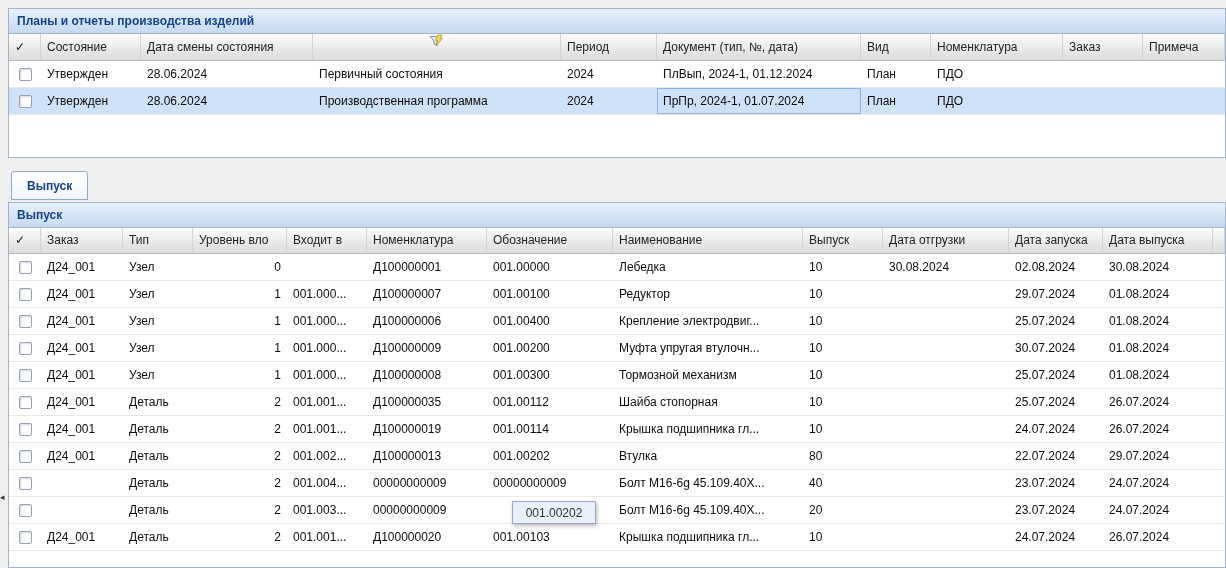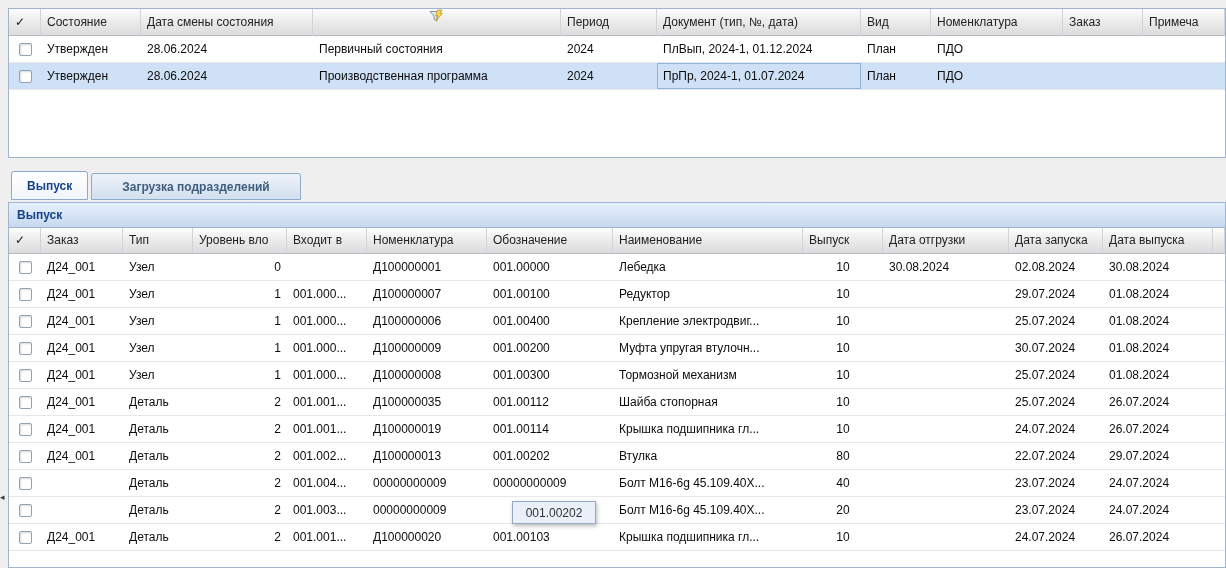--- a/index.html
+++ b/index.html
@@ -39,21 +39,21 @@
   .c-check { text-align:center; }
   .checkbox {
     display:inline-block; width:13px; height:13px; box-sizing:border-box;
     background:#fff; border:1px solid #93a1b4; border-radius:2px;
     box-shadow:inset 1px 1px 2px rgba(0,0,0,.15); vertical-align:middle;
   }
   .hwrap { display:flex; align-items:center; gap:5px; height:26px;flex-direction:column; }
   .cat-label { font-weight:bold; font-style:italic; color:#1a1a1a; }
   .filter-icon svg { display:block; }
   td.lvl { text-align:right; padding-right:38px; }
-  td.qty { text-align:center; padding-right:20px; }
+  td.qty { text-align:left; padding-right:20px; }
   .tabstrip {
     position:absolute; left:8px; top:172px; width:1218px; height:28px;
     display:flex; align-items:flex-end; gap:3px; padding-left:3px; box-sizing:border-box;
   }
   .tab {
     height:25px; padding:0 15px; display:flex; align-items:center;
     border:1px solid #8fa9c9; border-radius:3px 3px 0 0;
     background:linear-gradient(#eef3fa,#d2dfee);
     color:#3f5e7e; font-weight:bold; cursor:default;
   }
@@ -73,20 +73,23 @@
   .splitter-arrow {
     position:absolute; left:0; top:488px; width:8px; height:18px;
     font-size:9px; line-height:18px; color:#3a3a3a; text-align:left;
     cursor:pointer; z-index:40;
   }
 </style>
 </head>
 <body>
 
 <div class="panel" id="top-panel">
+  <div class="panel-header">
+    <span>Планы и отчеты производства изделий</span>
+  </div>
   <table class="grid">
     <colgroup>
       <col style="width:32px">
         <col style="width:100px">
         <col style="width:172px">
         <col style="width:248px">
       <col style="width:96px">
         <col style="width:204px">
         <col style="width:70px">
         <col style="width:132px">
@@ -145,23 +148,20 @@
           <td></td>
         </tr>
       </tbody>
   </table>
 </div>
 
 <div class="tabstrip">
   <div class="tab active">
     <span>Выпуск</span>
   </div>
-  <div class="tab">
-    <span>Загрузка подразделений</span>
-  </div>
 </div>
 
 <div class="panel" id="bottom-panel">
   <div class="panel-header">
     <span>Выпуск</span>
   </div>
   <table class="grid">
     <colgroup>
       <col style="width:32px">
         <col style="width:82px">

